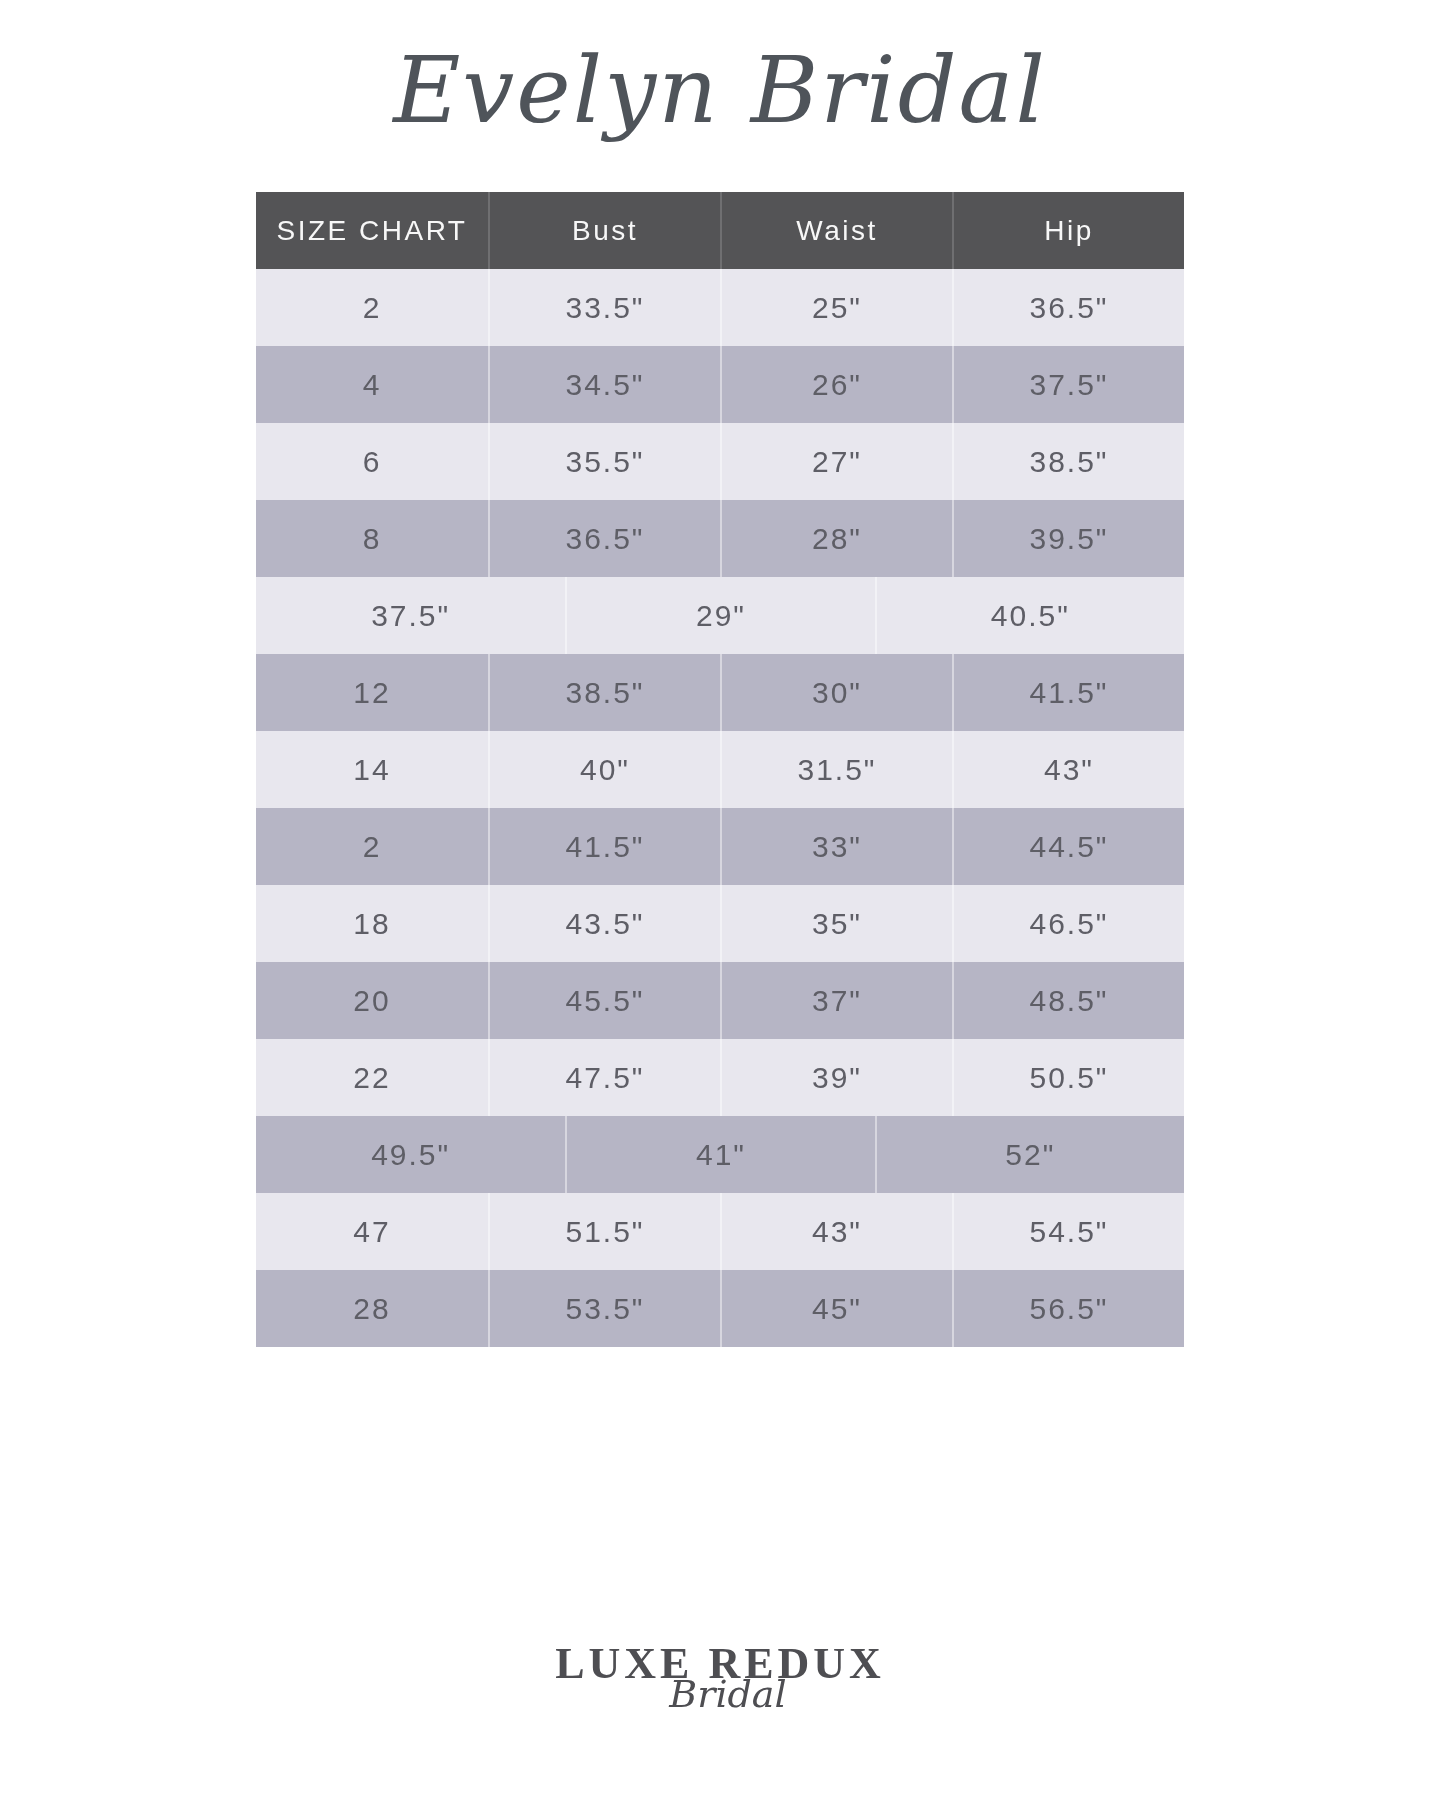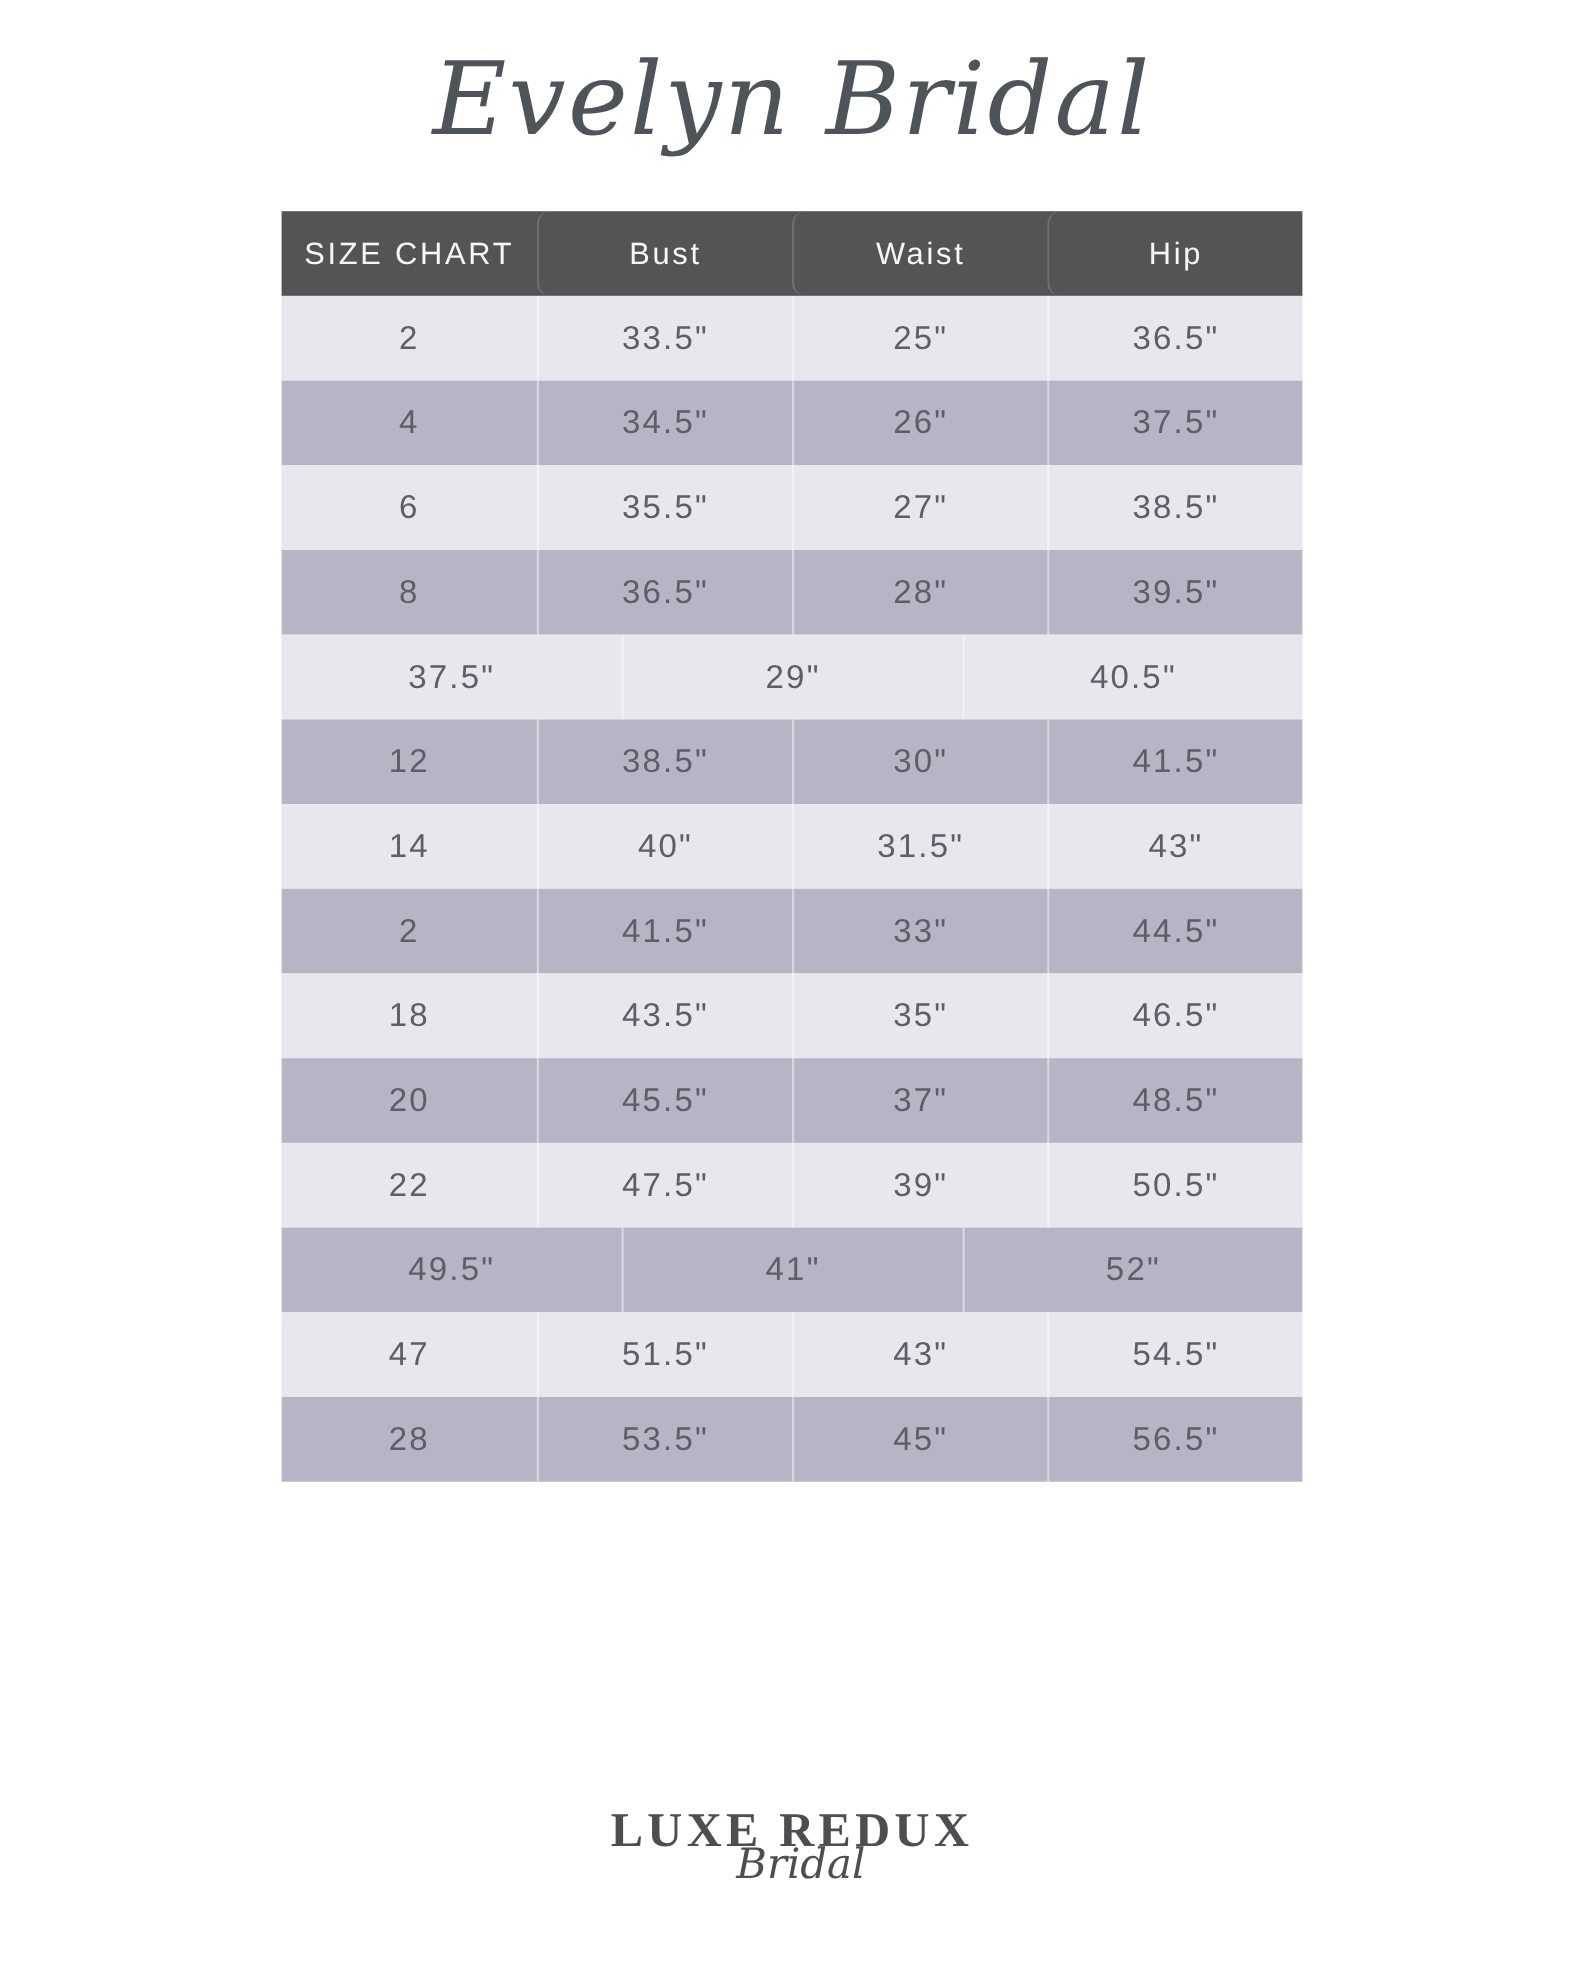--- a/index.html
+++ b/index.html
@@ -47,21 +47,20 @@
     overflow: hidden;
     white-space: nowrap;
   }
   .t-cell + .t-cell { border-left: 2px solid rgba(255,255,255,0.45); }
 
   .header-row { background: #545456; }
   .header-row .t-cell {
     color: #f7f7f7;
     font-size: 28px;
     letter-spacing: 2.5px;
-    border-radius: 12px;
   }
   .header-row .t-cell + .t-cell { border-left: 2px solid rgba(255,255,255,0.16); }
 
   .row-light { background: #e8e7ee; }
   .row-dark  { background: #b6b5c5; }
   .body-row .t-cell {
     color: #5e5e66;
     font-size: 30px;
     letter-spacing: 2px;
   }

